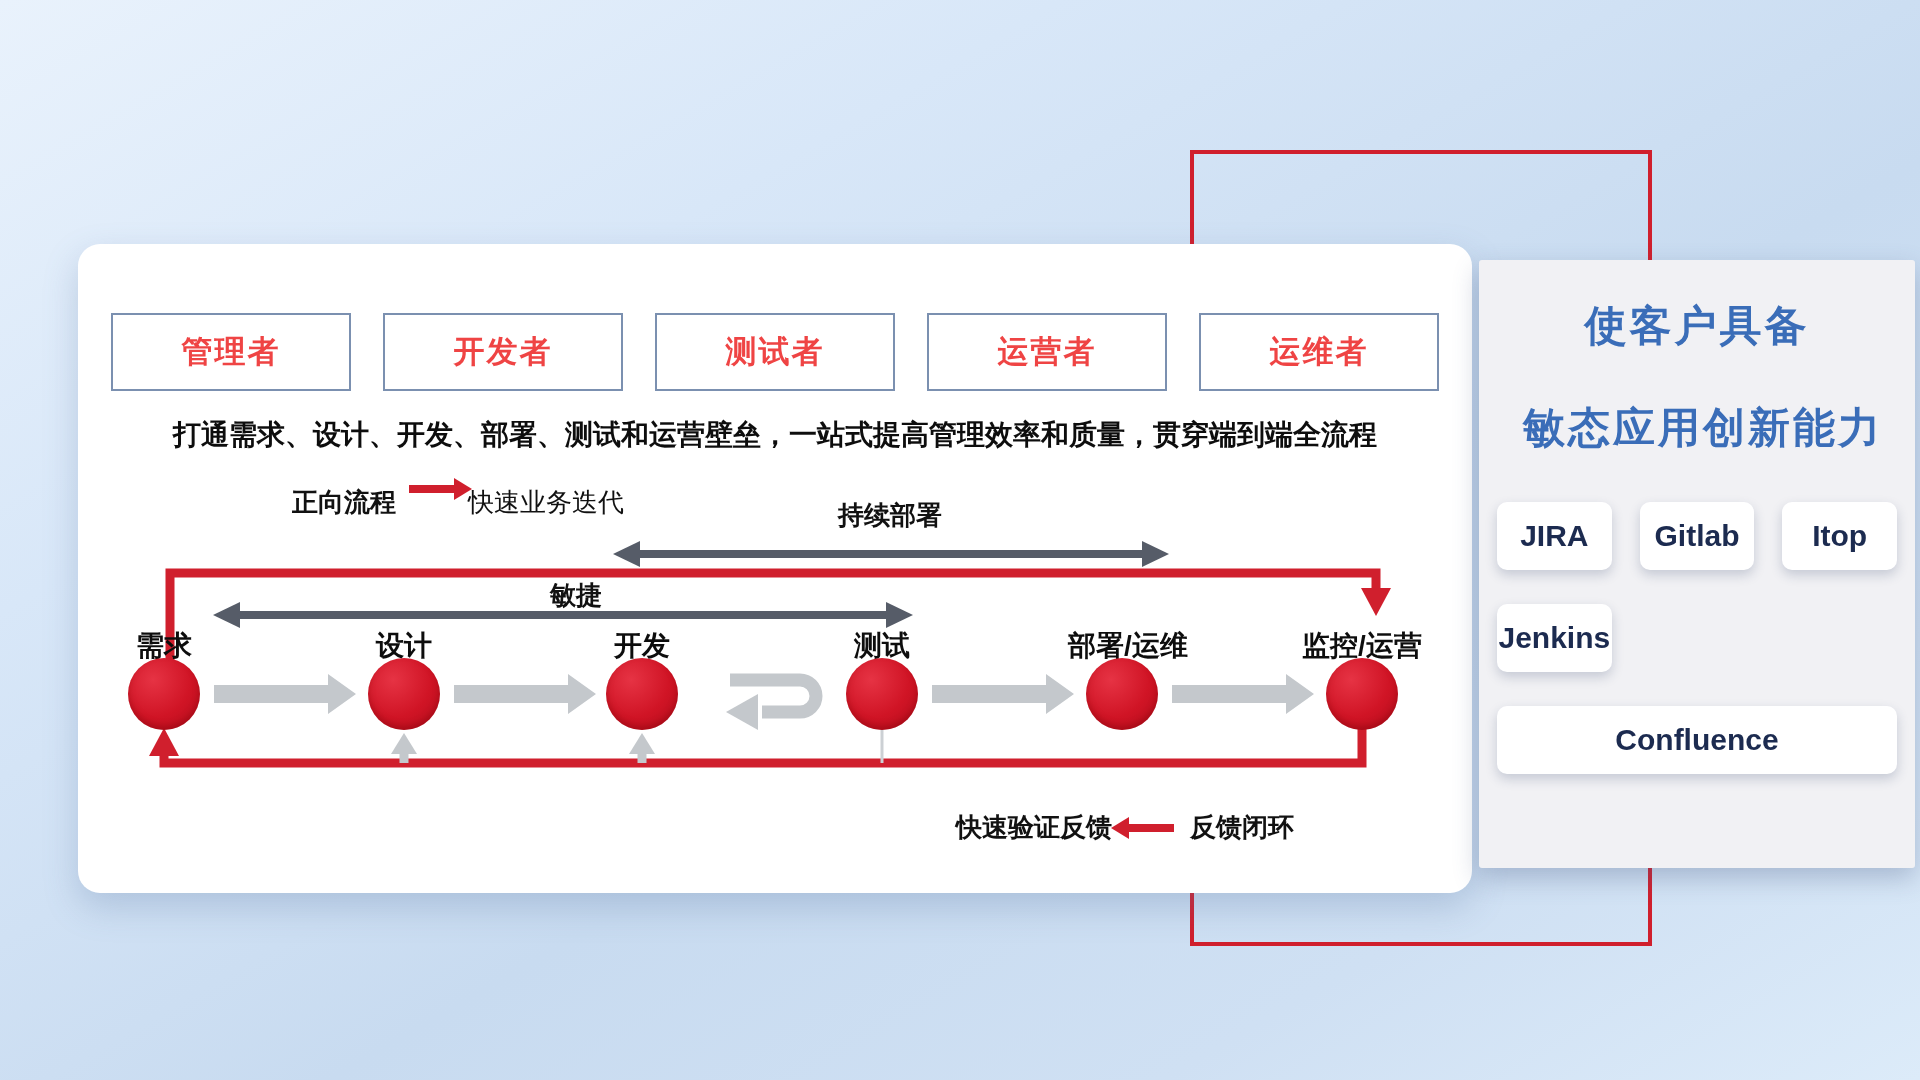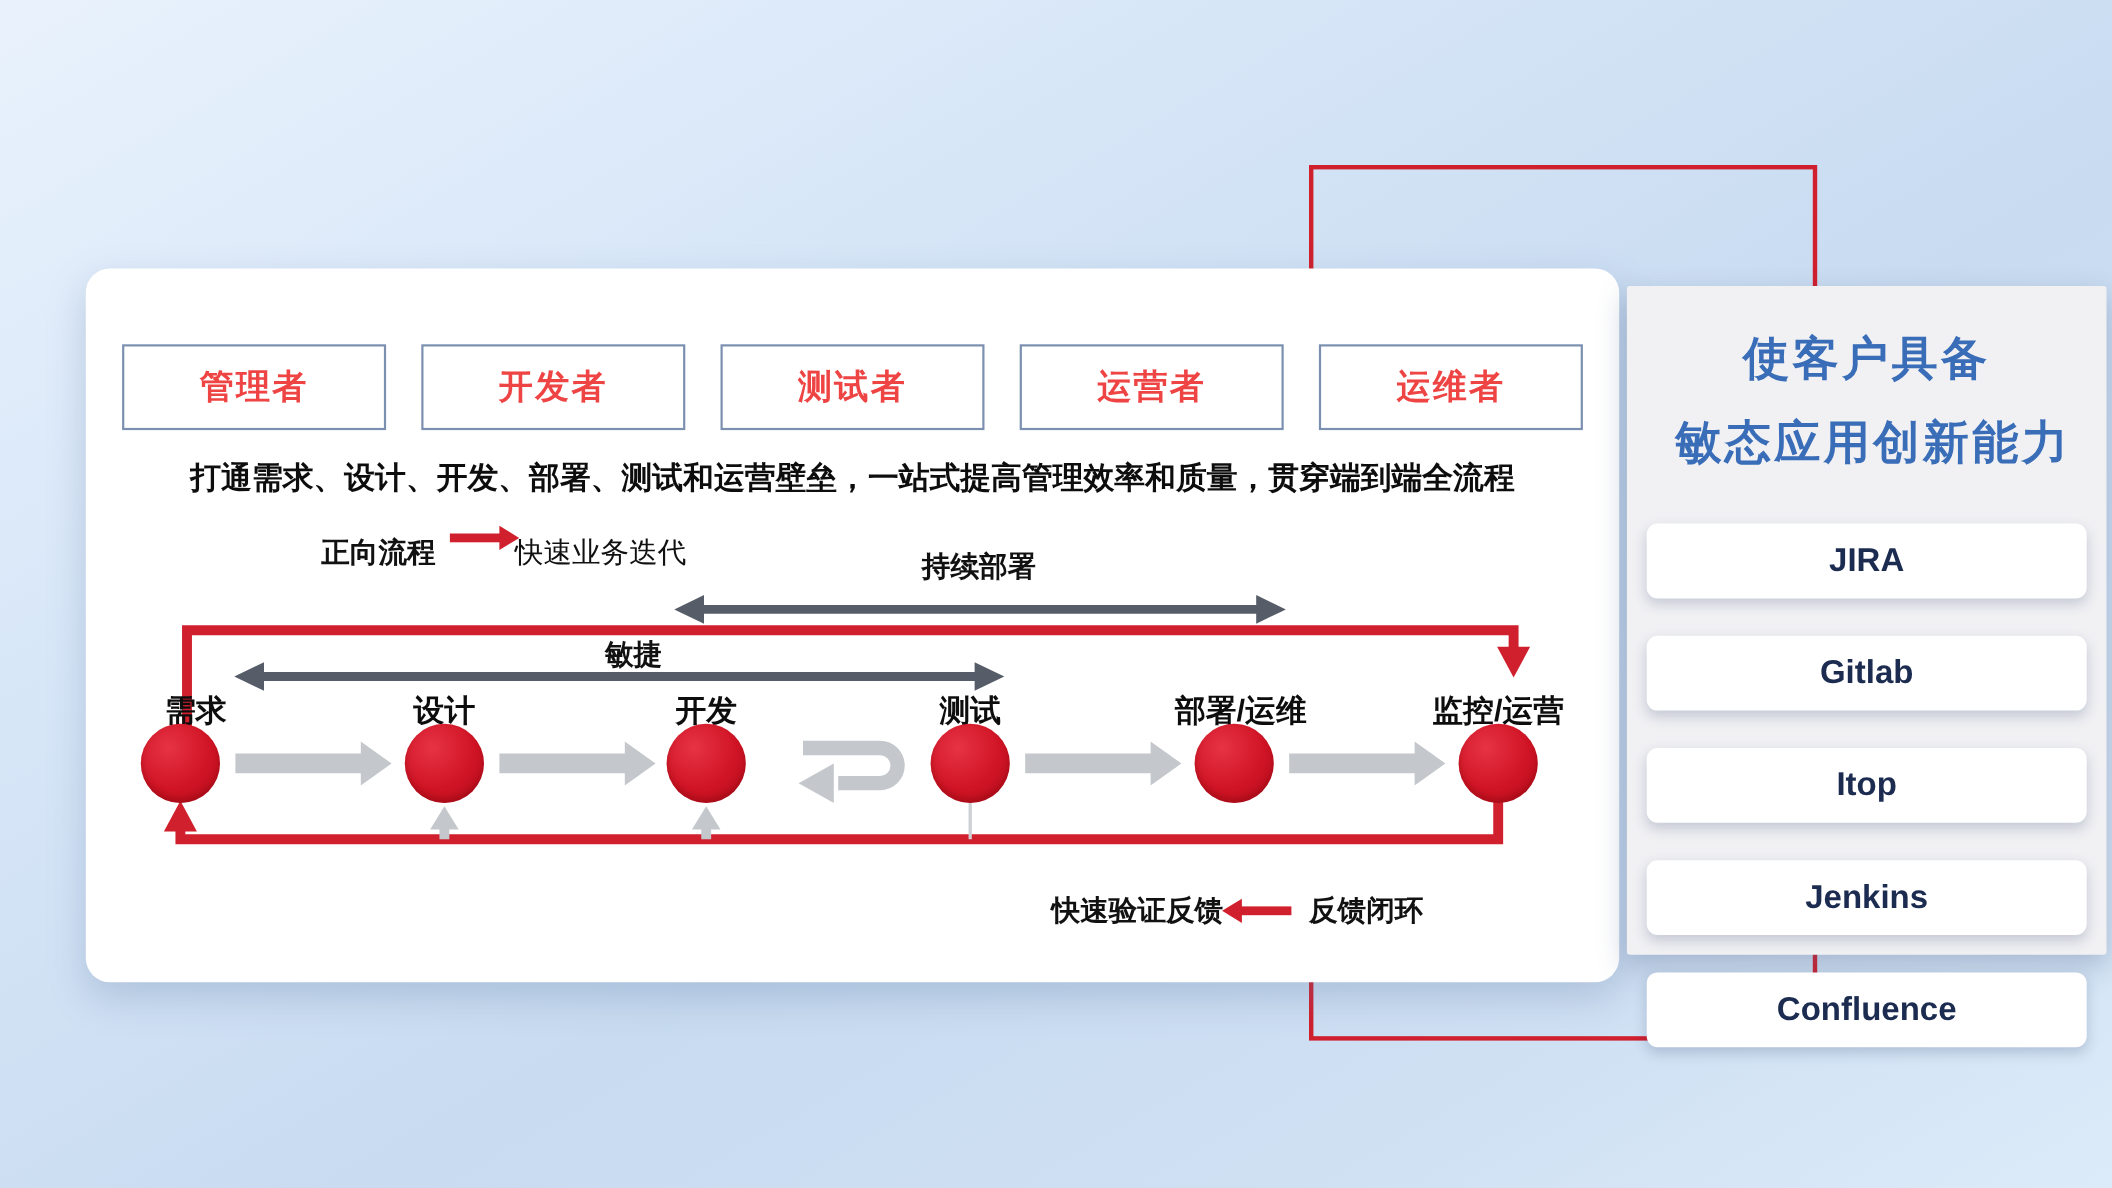--- a/index.html
+++ b/index.html
@@ -76,24 +76,24 @@
   .side-panel {
     position:absolute; left:1479px; top:260px; width:436px; height:608px;
     background:#f1f1f4; z-index:3; border-radius:3px;
     box-shadow: 0 10px 26px rgba(70,90,130,.32);
   }
   .panel-title {
     font-size:42px; font-weight:bold; color:#3a6db8;
     text-align:center; letter-spacing:3px; white-space:nowrap;
   }
   .panel-title.line1 { margin-top:38px; }
-  .panel-title.line2 { margin-top:20px;padding-left:12px; }
+  .panel-title.line2 { margin-top:46px;padding-left:12px; }
   .tools {
     margin:46px 18px 0 18px;
-    display:grid; grid-template-columns:1fr; column-gap:28px; row-gap:34px;
+    display:grid; grid-template-columns:1fr 1fr 1fr; column-gap:28px; row-gap:34px;
   }
   .tool {
     height:68px; background:#ffffff; border-radius:10px;
     box-shadow: 0 5px 12px rgba(40,60,100,.22);
     display:flex; align-items:center; justify-content:center;
     font-size:30px; font-weight:bold; color:#1c2b50;
   }
   .tool.wide { grid-column:1 / -1; }
 </style>
 </head>
@@ -148,21 +148,21 @@
       <path d="M 652 436 L 722 436 A 16 16 0 0 1 722 468 L 684 468" fill="none" stroke="#c4c8cc" stroke-width="13"></path>
       <polygon points="648,468 680,450 680,486" fill="#c4c8cc"></polygon>
 
       <line x1="326" y1="519" x2="326" y2="506" stroke="#c4c8cc" stroke-width="9"></line>
       <polygon points="326,489 313,510 339,510" fill="#c4c8cc"></polygon>
       <line x1="564" y1="519" x2="564" y2="506" stroke="#c4c8cc" stroke-width="9"></line>
       <polygon points="564,489 551,510 577,510" fill="#c4c8cc"></polygon>
       <line x1="804" y1="486" x2="804" y2="519" stroke="#ccd0d4" stroke-width="3"></line>
     </svg>
 
-    <div class="step-label" style="left:100px">需求</div>
+    <div class="step-label" style="left:86px">需求</div>
     <div class="step-label" style="left:326px">设计</div>
     <div class="step-label" style="left:564px">开发</div>
     <div class="step-label" style="left:804px">测试</div>
     <div class="step-label" style="left:1050px">部署/运维</div>
     <div class="step-label" style="left:1284px">监控/运营</div>
 
     <div class="step-node" style="left:86px"></div>
     <div class="step-node" style="left:326px"></div>
     <div class="step-node" style="left:564px"></div>
     <div class="step-node" style="left:804px"></div>

